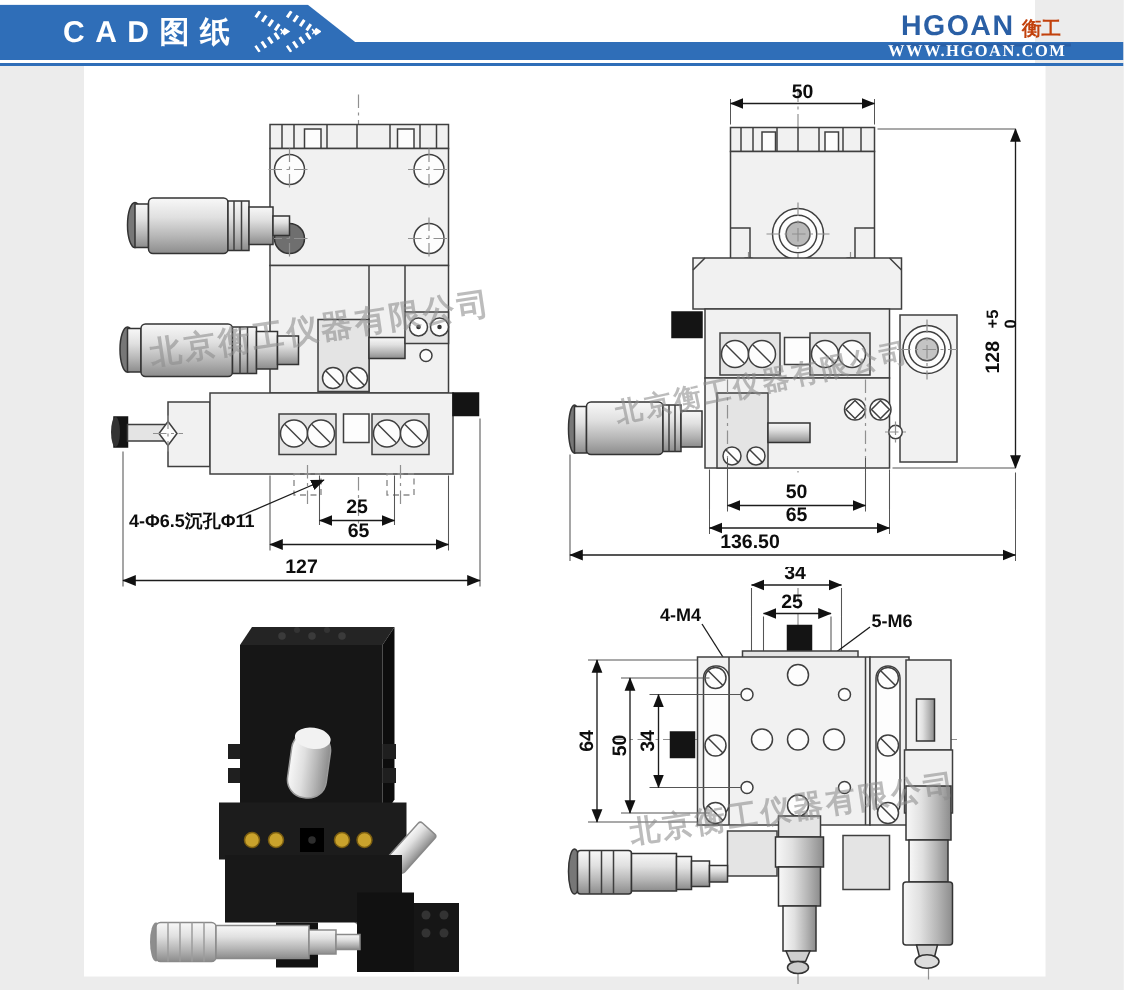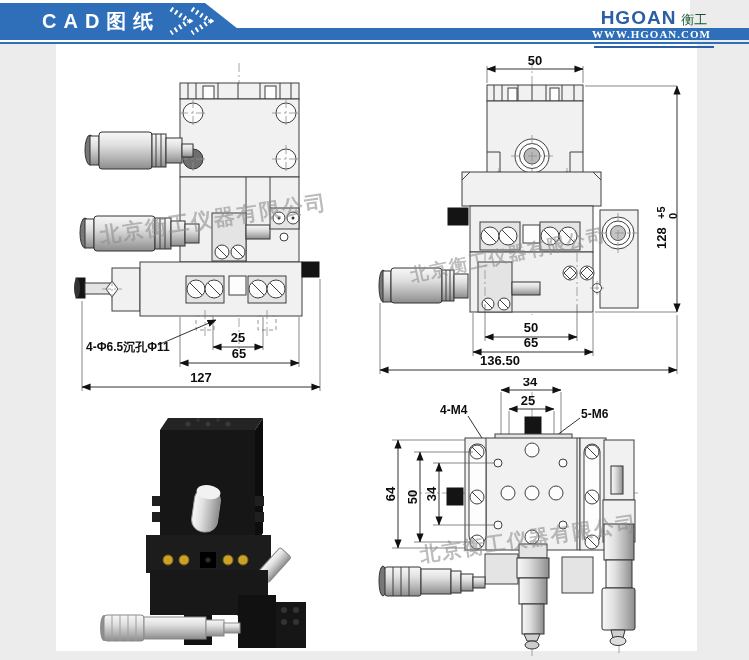--- a/index.html
+++ b/index.html
@@ -8,23 +8,23 @@
   
   #header{position:absolute;left:0;top:0;width:690px;height:44px;background:#ffffff;z-index:5}
   #hdr-bar{position:absolute;left:0;top:28px;width:749px;height:12px;background:#2f6eb8}
   #hdr-banner{position:absolute;left:0;top:3px;width:252px;height:37px;background:#2f6eb8;
     clip-path:polygon(0 0,205px 0,252px 100%,0 100%)}
   #hdr-underline{position:absolute;left:0;top:42px;width:749px;height:2px;background:#2f6eb8}
   #hdr-title{position:absolute;left:42px;top:8px;color:#ffffff;font-size:20px;font-weight:700;
     letter-spacing:7px;white-space:nowrap}
   #hdr-chevrons{position:absolute;left:168px;top:7px}
   #brand{position:absolute;left:594px;top:9px;width:120px;display:flex;align-items:baseline;
-    gap:5px;border-bottom:2px solid #2a5fa5;padding-bottom:17px;justify-content:center;cursor:pointer}
+    gap:5px;border-bottom:2px solid #2a5fa5;padding-bottom:1px;justify-content:center;cursor:pointer}
   #brand .logo{color:#2a5fa5;font-size:19px;font-weight:800;letter-spacing:1px;line-height:17px}
-  #brand .logo-cn{color:#14532d;font-size:13px;font-weight:400}
+  #brand .logo-cn{color:#c2410c;font-size:13px;font-weight:700}
   #website{position:absolute;left:592px;top:28px;width:124px;height:12px;line-height:12px;
     text-align:left;color:#ffffff;font-family:"Liberation Serif",serif;font-size:11px;
     font-weight:700;letter-spacing:1px;cursor:pointer}
   
   #card{position:absolute;left:56px;top:44px;width:641px;height:607px;background:#ffffff}
   
   .fa{fill:#f1f1f1;stroke:#3f3f3f;stroke-width:1}
   .fb{fill:#e4e4e4;stroke:#3f3f3f;stroke-width:1}
   .white{fill:#fdfdfd;stroke:#3f3f3f;stroke-width:1}
   .blk{fill:#141414;stroke:#141414}

